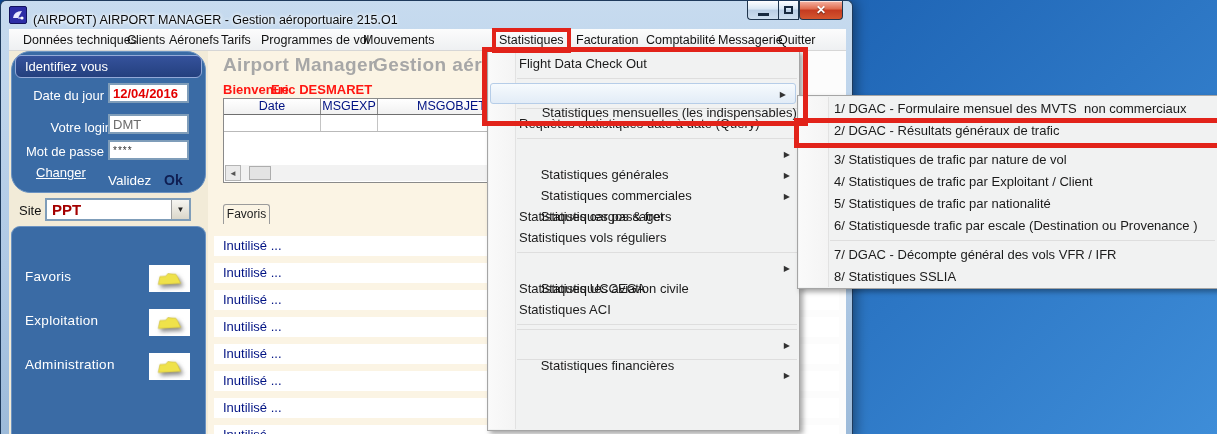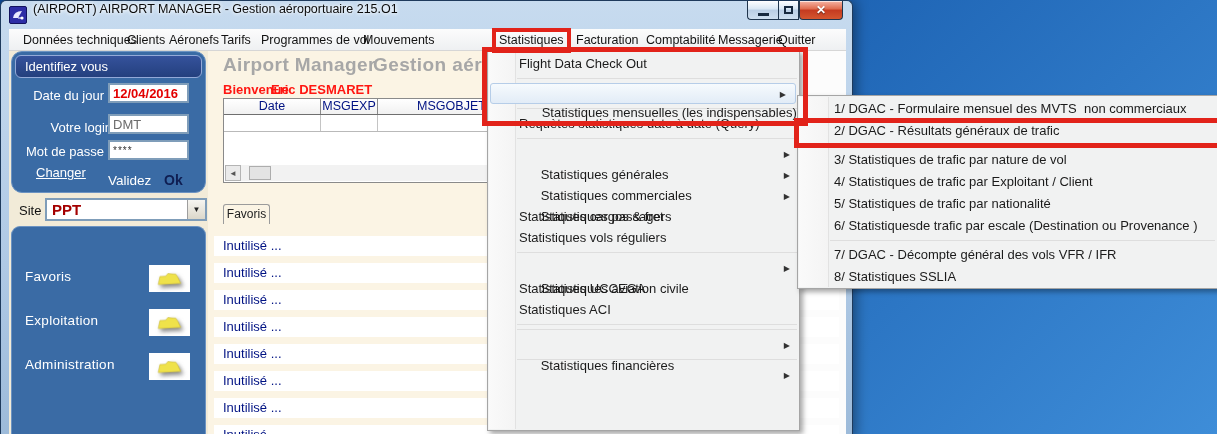--- a/index.html
+++ b/index.html
@@ -8,21 +8,21 @@
   .desktop { position:absolute; inset:0; background:linear-gradient(135deg,#0E4C9C 0%,#1A5FB0 45%,#3E8DD8 100%); }
 
   
   .window { position:absolute; left:0; top:0; width:853px; height:440px;
     border:1px solid #1E3A5C; border-bottom:none; border-radius:6px 6px 0 0;
     background:linear-gradient(180deg,#C7DBEF 0%,#AFC9E5 60%,#9CBAD9 100%);
     box-shadow:2px 0 14px rgba(0,0,0,.45); }
   .titlebar { position:absolute; left:0; right:0; top:0; height:28px; }
   .app-icon { position:absolute; left:8px; top:5px; width:18px; height:18px; background:#2D2DA6;
     border:1px solid #12125E; border-radius:2px; }
-  .win-title { position:absolute; left:32px; top:1px; font-size:12.5px; color:#0B0B0B;
+  .win-title { position:absolute; left:32px; top:12px; font-size:12.5px; color:#0B0B0B;
     text-shadow:0 0 4px #fff,0 0 4px #fff; white-space:nowrap; }
   .win-buttons { position:absolute; left:746px; top:0; display:flex; }
   .wbtn { height:19px; border:1px solid #20354C; border-top:none; border-radius:0 0 4px 4px;
     display:flex; align-items:center; justify-content:center; position:relative;
     box-shadow:inset 0 1px 0 rgba(255,255,255,.65); }
   .wbtn.min { width:31px; border-right:none; border-radius:0 0 0 4px;
     background:linear-gradient(180deg,#FDFEFF 0%,#D9E7F4 45%,#BACEE4 50%,#CEDFEF 100%); }
   .wbtn.max { width:21px; border-radius:0;
     background:linear-gradient(180deg,#FDFEFF 0%,#D9E7F4 45%,#BACEE4 50%,#CEDFEF 100%); }
   .wbtn.close { width:44px; border-radius:0 0 4px 4px;
@@ -37,35 +37,35 @@
   .anno-a { position:absolute; left:-7px; right:-7px; top:-1px; bottom:-2px;
     border:4px solid var(--annotation-red,#E2231A); z-index:30; }
 
   
   .client { position:absolute; left:8px; top:50px; width:837px; height:390px; background:#FBF4E4; overflow:hidden; }
   .right-panel { position:absolute; left:780px; top:0; bottom:0; width:57px; background:#FCFCFC; }
 
   
   .sidebar { position:absolute; left:0; top:0; width:199px; height:390px; background:#F2EBD8; }
   .id-panel { position:absolute; left:2px; top:0px; width:195px; height:142px; background:#3A6BA5;
-    border:1px solid #6C93C2; border-radius:11px; }
+    border:1px solid #6C93C2; border-radius:19px; }
   .id-header { position:absolute; left:3px; right:3px; top:3px; height:23px;
     background:linear-gradient(180deg,#35529C,#24407E); border:1px solid #93A9D8; border-radius:6px;
     color:#fff; font-size:13px; line-height:21px; padding-left:9px; }
   .s-lbl { position:absolute; color:#fff; font-size:13px; white-space:nowrap; }
   .inp { position:absolute; height:20px; width:81px; border:2px solid #7F9DB9; background:#fff;
     font-family:"Liberation Sans",sans-serif; font-size:13px; padding:0 3px; }
   .inp-date { color:#E30000; font-weight:bold; }
   .inp-login { color:#6B6B6B; }
   .inp-pass { color:#333; font-size:10px; letter-spacing:1px; }
   .link-changer { position:absolute; left:24px; top:113px; color:#fff; font-size:13px; text-decoration:underline; cursor:pointer; }
   .lbl-validez { position:absolute; left:96px; top:121px; color:#fff; font-size:13.5px; }
   .btn-ok { position:absolute; left:152px; top:120px; color:#0F1E52; font-size:14px; font-weight:bold; cursor:pointer; }
   .site-label { position:absolute; left:10px; top:152px; color:#111; font-size:13px; }
-  .combo { position:absolute; left:36px; top:147px; width:162px; height:23px; border:2px solid #7F9DB9; background:#fff; }
+  .combo { position:absolute; left:36px; top:147px; width:146px; height:23px; border:2px solid #7F9DB9; background:#fff; }
   .combo-val { position:absolute; left:5px; top:1px; color:#A40000; font-size:15px; font-weight:bold; }
   .combo-btn { position:absolute; right:0; top:0; bottom:0; width:18px;
     background:linear-gradient(180deg,#F6F5F1,#DBD7CA); border-left:1px solid #9E9E9E;
     display:flex; align-items:center; justify-content:center; font-size:8px; color:#222; }
   .nav-panel { position:absolute; left:2px; top:175px; width:195px; height:215px; background:#3A6BA5;
     border:1px solid #6C93C2; border-bottom:none; border-radius:9px 9px 0 0; }
   .nav-lbl { position:absolute; left:13px; color:#fff; font-size:13.5px; letter-spacing:.3px; }
   .icon-box { position:absolute; left:137px; width:41px; height:27px; background:#fff; cursor:pointer;
     display:flex; align-items:center; justify-content:center; }
   .folder-svg { filter:drop-shadow(2px 3px 2px rgba(40,40,40,.55)); transform:rotate(-3deg); }

